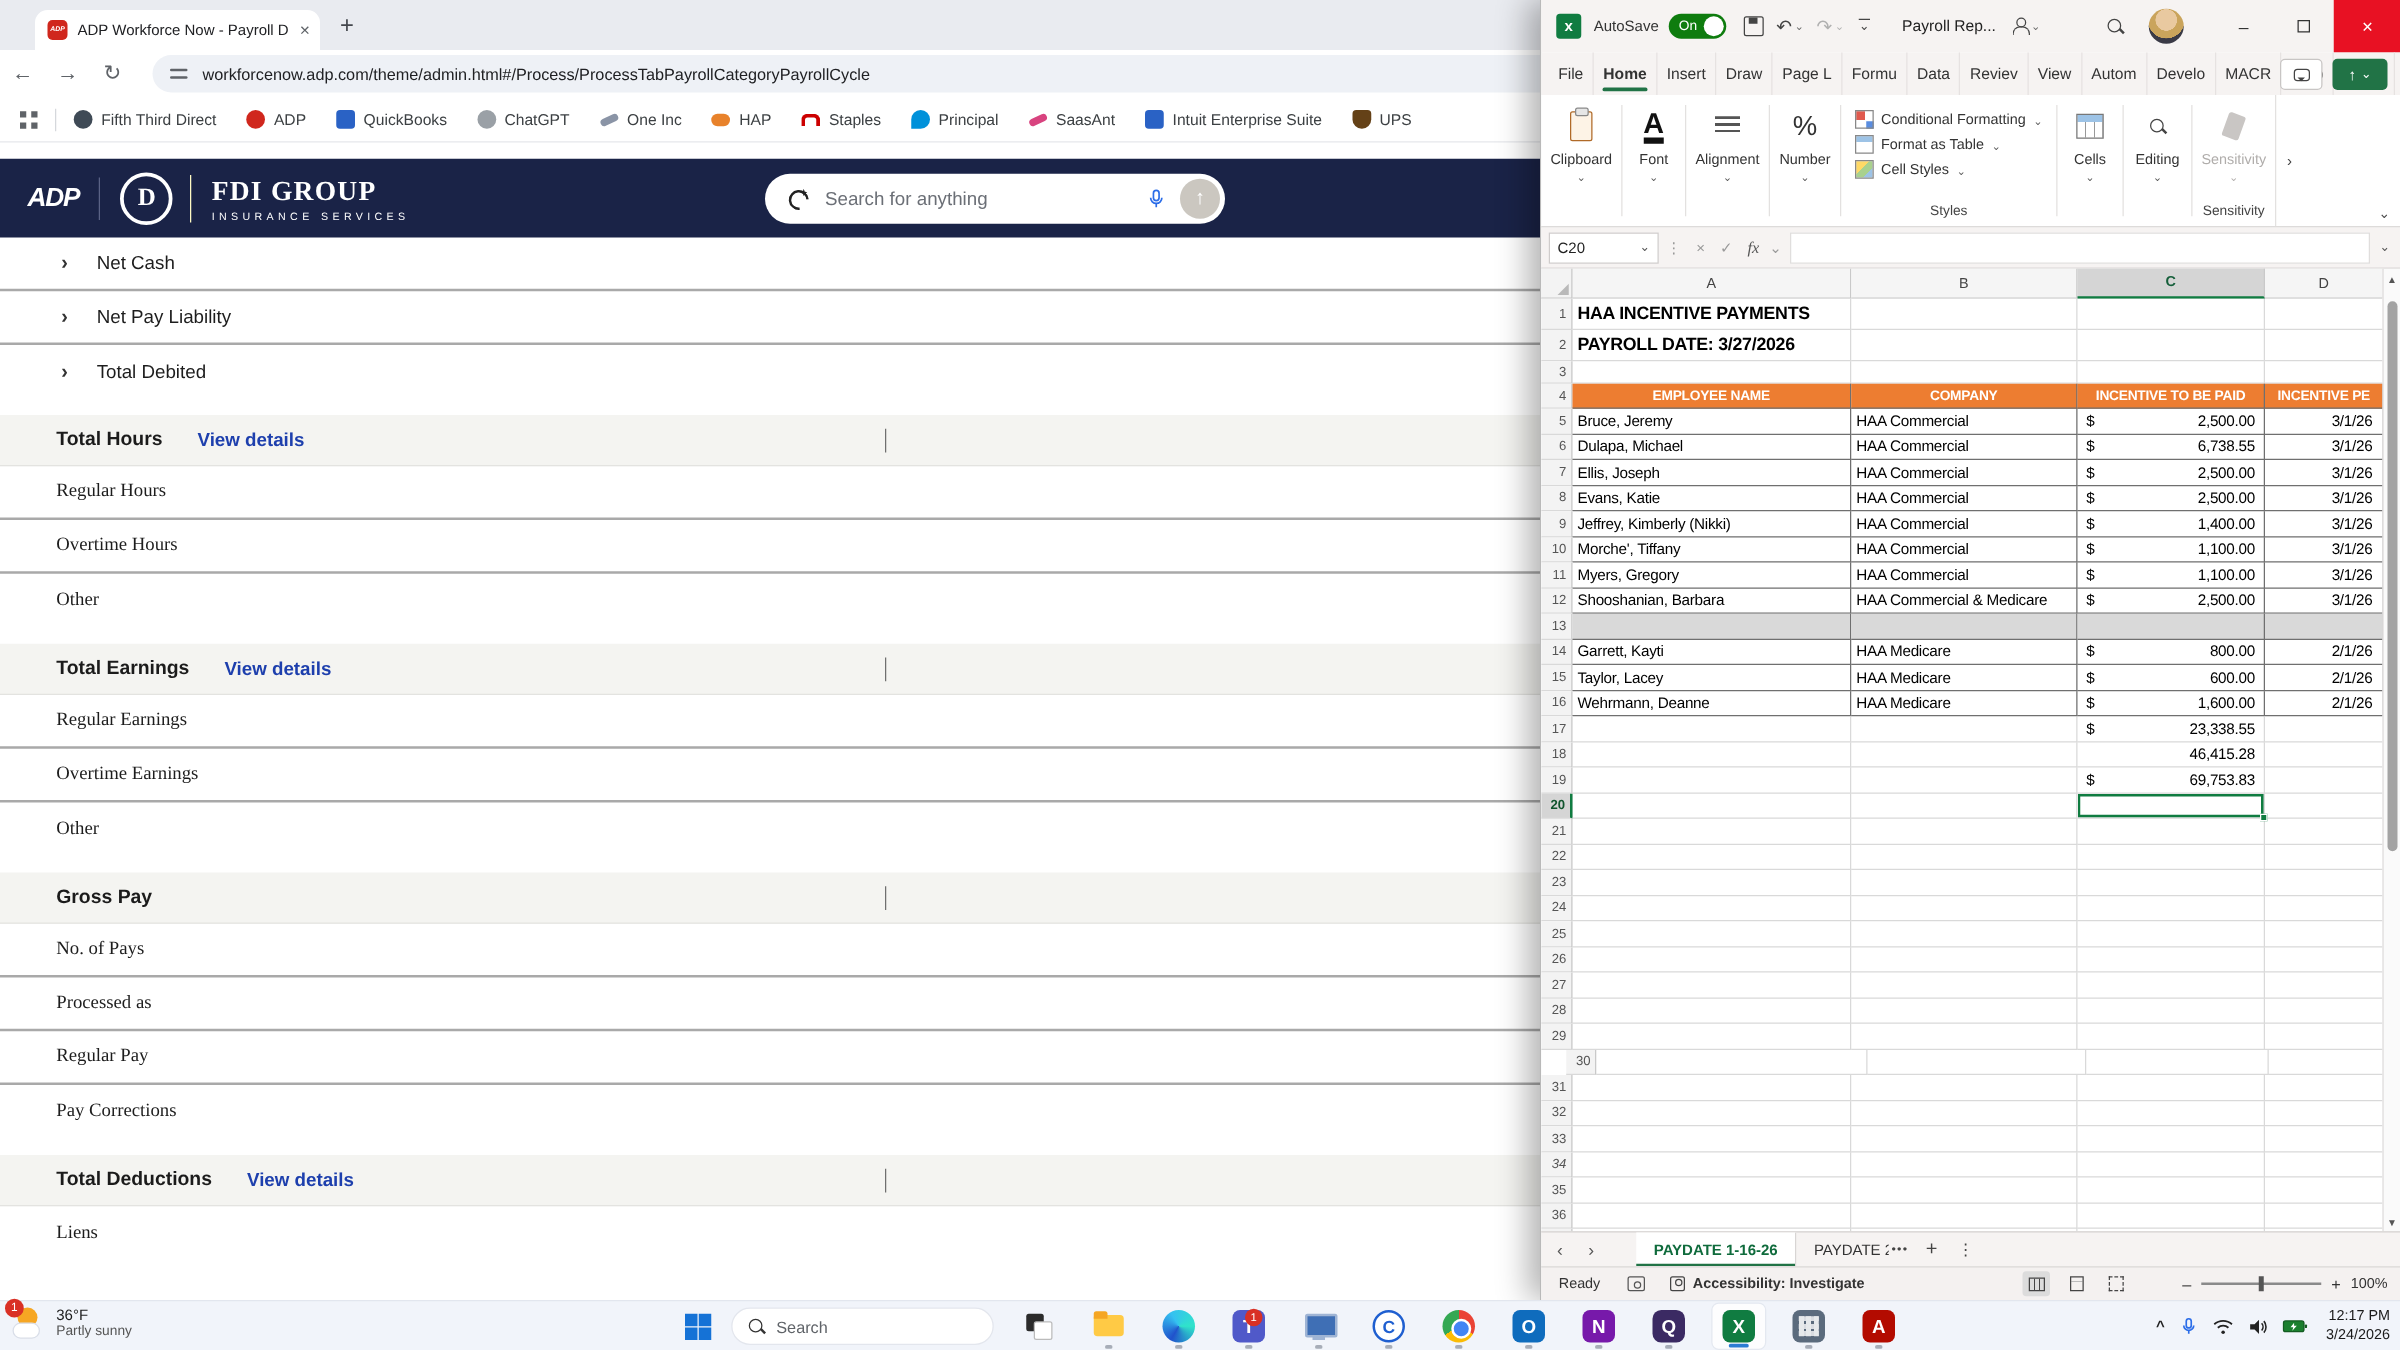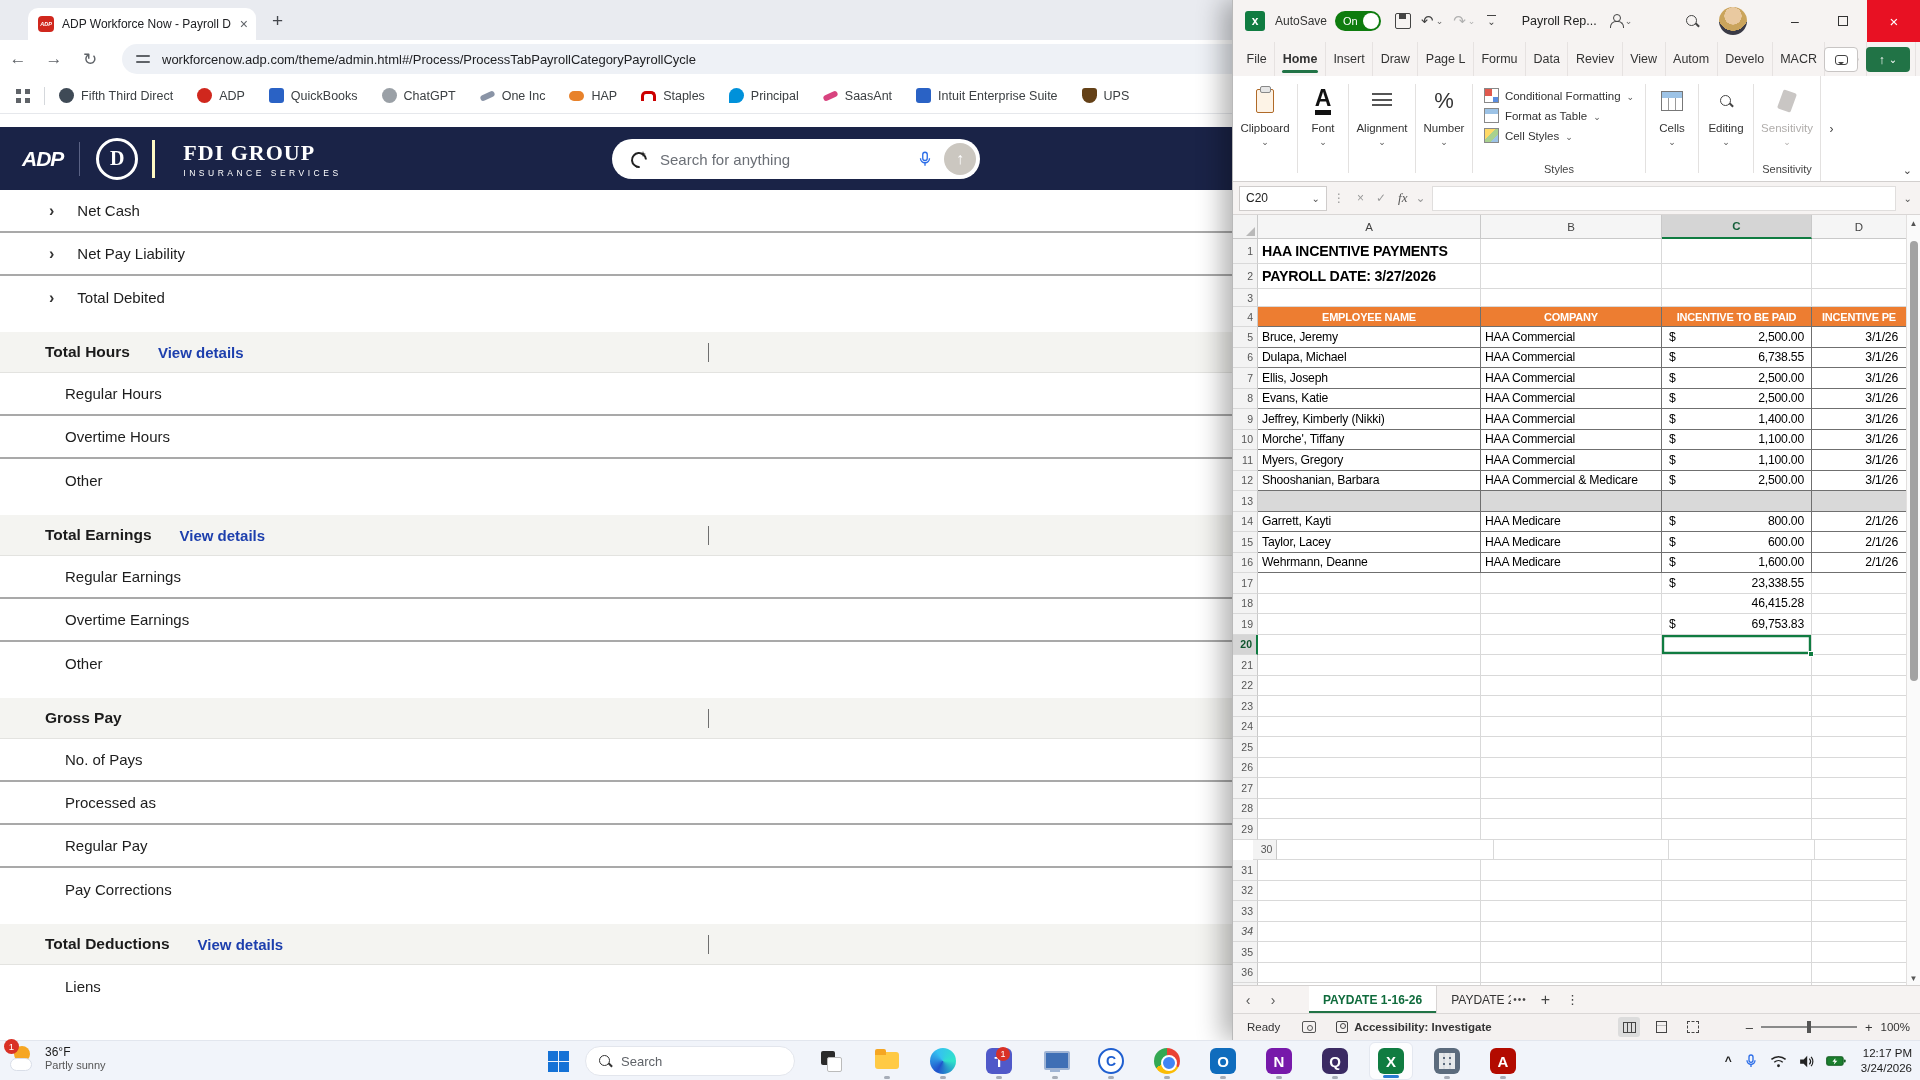--- a/index.html
+++ b/index.html
@@ -36,35 +36,35 @@
   .ic-globe,.ic-circle,.ic-adp { border-radius:50%; }
   .ic-pill { height:10px; border-radius:6px; margin-top:1px; }
   .ic-staple { background:transparent; border:3px solid var(--c); border-bottom:none; border-radius:5px 5px 0 0; height:10px; }
   .ic-drop { border-radius:50% 50% 50% 0; }
   .ic-dash { height:6px; border-radius:3px; transform:rotate(-25deg); }
   .ic-shield { border-radius:3px 3px 50% 50%; }
   .navy { position:absolute; left:0; top:127px; width:100%; height:63px; background:#1a2347; display:flex; align-items:center; }
   .adp-logo { font-size:21px; font-weight:bold; font-style:italic; color:#fff; margin-left:22px; letter-spacing:-1px; }
   .navy-div { width:1px; height:34px; background:#5a6285; margin:0 16px; }
   .fdi-circle { width:42px; height:42px; border:3px solid #fff; border-radius:50%; display:flex; align-items:center; justify-content:center; color:#fff; font-weight:bold; font-size:20px; font-family:"Liberation Serif",serif; }
-  .fdi-wrap { margin-left:14px; border-left:3px solid #fef9c3; padding-left:28px; }
+  .fdi-wrap { margin-left:14px; border-left:1px solid #fef9c3; padding-left:16px; }
   .fdi-name { color:#fff; font-family:"Liberation Serif",serif; font-size:22px; font-weight:bold; letter-spacing:1px; }
   .fdi-tag { color:#fff; font-size:8.5px; letter-spacing:3.5px; margin-top:2px; }
   .hdr-search { position:absolute; left:612px; top:12px; width:368px; height:40px; background:#fff; border-radius:20px; display:flex; align-items:center; padding:0 4px 0 18px; }
   .sparkle { width:16px; height:16px; position:relative; margin-right:14px; }
   .sparkle::before { content:""; position:absolute; left:1px; top:1px; width:12px; height:12px; border:2px solid #222; border-radius:50%; border-right-color:transparent; transform:rotate(40deg); }
   .sparkle::after { content:""; position:absolute; right:0; top:0; width:6px; height:6px; background:#222; clip-path:polygon(50% 0,62% 38%,100% 50%,62% 62%,50% 100%,38% 62%,0 50%,38% 38%); }
   .hdr-ph { font-size:15px; color:#6b6f76; flex:1; }
   .up-btn { width:32px; height:32px; border-radius:50%; background:#cbc7c0; color:#fff; font-size:16px; display:flex; align-items:center; justify-content:center; }
   
   #panel { position:absolute; left:0; top:190px; width:100%; }
   .p-row { height:43px; display:flex; align-items:center; border-bottom:2px solid #a9a9a9; position:relative; }
   .p-row.p-last { border-bottom:none; }
   .p-chev { margin-left:49px; margin-right:23px; font-size:16px; font-weight:bold; color:#333; }
-  .p-row:not(.p-exp) .p-lb { margin-left:65px; }
+  .p-row:not(.p-exp) .p-lb { margin-left:45px;font-family:Liberation Serif, serif; }
   .p-lb { font-size:15px; color:#1d1d1d;text-align:center; }
   .p-hdr { height:41px; margin-top:13px; background:#f4f4f1; display:flex; align-items:center; padding-left:45px; border-bottom:1px solid #e3e3e0; position:relative; }
   .p-hdr-t { font-size:15.5px; font-weight:bold; color:#1b1b1b; }
   .p-link { margin-left:28px; font-size:15px; font-weight:bold; color:#1d3fad; }
   .p-tick { position:absolute; left:708px; top:11px; width:1px; height:19px; background:#6f6f6f; }
 
   
   #excel { position:absolute; left:1232px; top:0; width:688px; height:1040px; background:#fff; border-left:1px solid #b9b9b9; box-shadow:-10px 0 24px rgba(0,0,0,.3); }
   .xl-titlebar { position:absolute; left:0; top:0; width:100%; height:42px; background:#f6f3f2; display:flex; align-items:center; }
   .xl-logo { width:20px; height:20px; background:#107C41; border-radius:3px; color:#fff; font-size:12px; font-weight:bold; display:flex; align-items:center; justify-content:center; margin-left:12px; }

